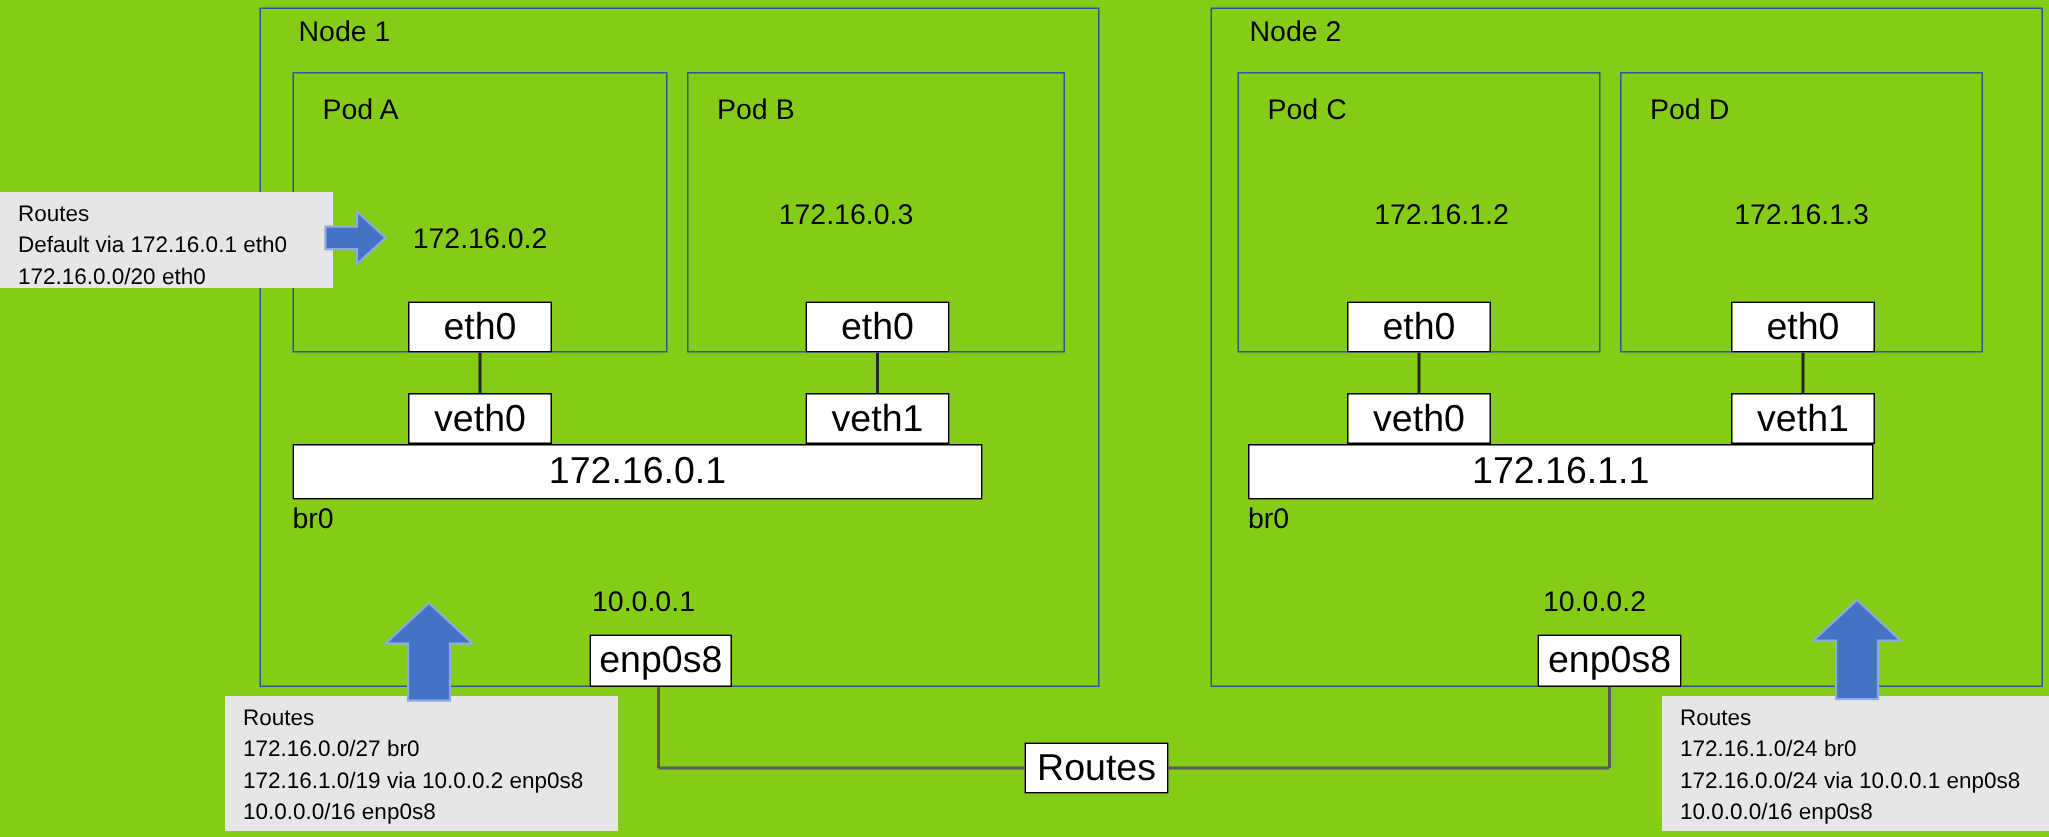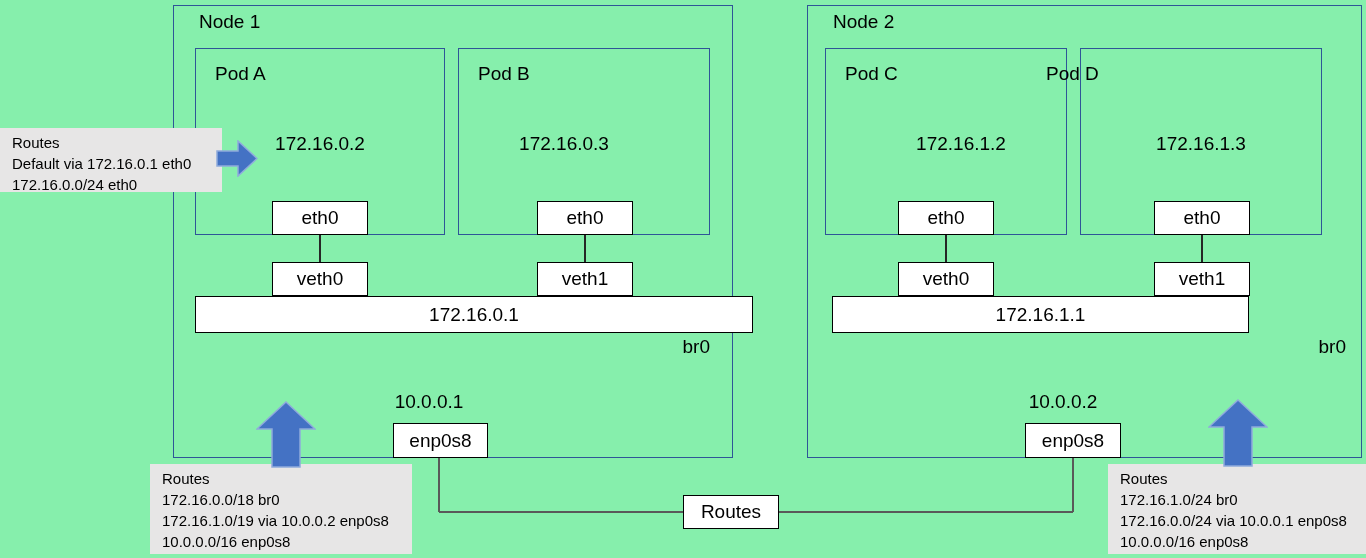--- a/index.html
+++ b/index.html
@@ -1,79 +1,79 @@
 <!DOCTYPE html>
 <html style="--node-border: #2f5597; --box-border: #000000; --routes-bg: #e7e6e6; --wire-color: #595959; --text-color: #000000;"><head>
 <meta charset="utf-8">
 <style>
   html,body { margin:0; padding:0; background:#ffffff; }
   .stage {
-    position:relative; width:1366px; height:558px; background:#86efac;
+    position:relative; width:1366px; height:558px; background:#84cc16;
     font-family:"Liberation Sans", sans-serif; color:var(--text-color,#000);
     overflow:hidden;
   }
   .stage * { box-sizing:border-box; }
   .node  { position:absolute; border:1.6px solid var(--node-border,#2f5597); background:transparent; z-index:1; }
   .pod   { position:absolute; border:1.4px solid var(--node-border,#2f5597); background:transparent; z-index:1; }
   .lbl   { position:absolute; font-size:19px; white-space:nowrap; z-index:2; }
   .ip    { position:absolute; font-size:19px; text-align:center; z-index:2; }
   .box   {
     position:absolute; border:1.6px solid var(--box-border,#000); background:#fff;
     display:flex; align-items:center; justify-content:center;
-    font-size:19px; z-index:4;
+    font-size:25px; z-index:4;
   }
   .conn  { position:absolute; background:#262626; z-index:2; }
   .wire  { position:absolute; background:var(--wire-color,#595959); z-index:1; }
   .routes{
     position:absolute; background:var(--routes-bg,#e7e6e6);
     font-size:15px; line-height:21px; padding:4px 12px; z-index:5;
   }
   .arrow { position:absolute; z-index:6; }
-  .center{ text-align:right; }
+  .center{ text-align:left; }
 </style>
 </head>
 <body>
 
 <div class="stage">
 
   <div class="node" style="left:173px;top:5px;width:560px;height:453px"></div>
   <div class="lbl" style="left:199px;top:11px">Node 1</div>
 
   <div class="pod" style="left:195px;top:48px;width:250px;height:187px"></div>
   <div class="lbl" style="left:215px;top:63px">Pod A</div>
-  <div class="ip" style="left:195px;top:133px;width:250px">172.16.0.2</div>
+  <div class="ip" style="left:195px;top:149px;width:250px">172.16.0.2</div>
 
   <div class="pod" style="left:458px;top:48px;width:252px;height:187px"></div>
   <div class="lbl" style="left:478px;top:63px">Pod B</div>
   <div class="ip" style="left:458px;top:133px;width:212px">172.16.0.3</div>
 
   <div class="box" style="left:272px;top:201px;width:96px;height:34px">eth0</div>
   <div class="box" style="left:537px;top:201px;width:96px;height:34px">eth0</div>
 
   <div class="conn" style="left:319px;top:235px;width:2px;height:27px"></div>
   <div class="conn" style="left:584px;top:235px;width:2px;height:27px"></div>
 
   <div class="box" style="left:272px;top:262px;width:96px;height:34px">veth0</div>
   <div class="box" style="left:537px;top:262px;width:96px;height:34px">veth1</div>
 
-  <div class="box" style="left:195px;top:296px;width:558px;height:37px">172.16.0.1</div>
+  <div class="box" style="left:195px;top:296px;width:460px;height:37px">172.16.0.1</div>
   <div class="lbl center" style="left:195px;top:336px;width:515px">br0</div>
 
   <div class="ip" style="left:373px;top:391px;width:112px">10.0.0.1</div>
   <div class="box" style="left:393px;top:423px;width:95px;height:35px">enp0s8</div>
 
   <div class="node" style="left:807px;top:5px;width:555px;height:453px"></div>
   <div class="lbl" style="left:833px;top:11px">Node 2</div>
 
   <div class="pod" style="left:825px;top:48px;width:242px;height:187px"></div>
   <div class="lbl" style="left:845px;top:63px">Pod C</div>
   <div class="ip" style="left:825px;top:133px;width:272px">172.16.1.2</div>
 
   <div class="pod" style="left:1080px;top:48px;width:242px;height:187px"></div>
-  <div class="lbl" style="left:1046px;top:63px">Pod D</div>
+  <div class="lbl" style="left:1100px;top:63px">Pod D</div>
   <div class="ip" style="left:1080px;top:133px;width:242px">172.16.1.3</div>
 
   <div class="box" style="left:898px;top:201px;width:96px;height:34px">eth0</div>
   <div class="box" style="left:1154px;top:201px;width:96px;height:34px">eth0</div>
 
   <div class="conn" style="left:945px;top:235px;width:2px;height:27px"></div>
   <div class="conn" style="left:1201px;top:235px;width:2px;height:27px"></div>
 
   <div class="box" style="left:898px;top:262px;width:96px;height:34px">veth0</div>
   <div class="box" style="left:1154px;top:262px;width:96px;height:34px">veth1</div>
@@ -86,29 +86,29 @@
 
   <div class="wire" style="left:438px;top:457px;width:2px;height:55px"></div>
   <div class="wire" style="left:439px;top:511px;width:245px;height:2px"></div>
   <div class="box" style="left:683px;top:495px;width:96px;height:34px">Routes</div>
   <div class="wire" style="left:779px;top:511px;width:294px;height:2px"></div>
   <div class="wire" style="left:1072px;top:457px;width:2px;height:55px"></div>
 
   <div class="routes" style="left:0px;top:128px;width:222px;height:64px">
     <div>Routes</div>
     <div>Default via 172.16.0.1 eth0</div>
-    <div>172.16.0.0/24 eth0</div>
+    <div>172.16.0.0/20 eth0</div>
   </div>
   <svg class="arrow" style="left:216px;top:140px" width="42" height="37" viewBox="0 0 42 37">
     <polygon class="arrow-shape" points="1,11 22,11 22,1 41,18.5 22,36 22,26 1,26" fill="#4472c4" stroke="#8faadc" stroke-width="1.5"></polygon>
   </svg>
 
   <div class="routes" style="left:150px;top:464px;width:262px;height:90px">
     <div>Routes</div>
-    <div>172.16.0.0/18 br0</div>
+    <div>172.16.0.0/27 br0</div>
     <div>172.16.1.0/19 via 10.0.0.2 enp0s8</div>
     <div>10.0.0.0/16 enp0s8</div>
   </div>
   <svg class="arrow" style="left:256px;top:401px" width="60" height="67" viewBox="0 0 60 67">
     <polygon class="arrow-shape" points="30,1 59,28 44,28 44,66 16,66 16,28 1,28" fill="#4472c4" stroke="#8faadc" stroke-width="1.5"></polygon>
   </svg>
 
   <div class="routes" style="left:1108px;top:464px;width:258px;height:90px">
     <div>Routes</div>
     <div>172.16.1.0/24 br0</div>

